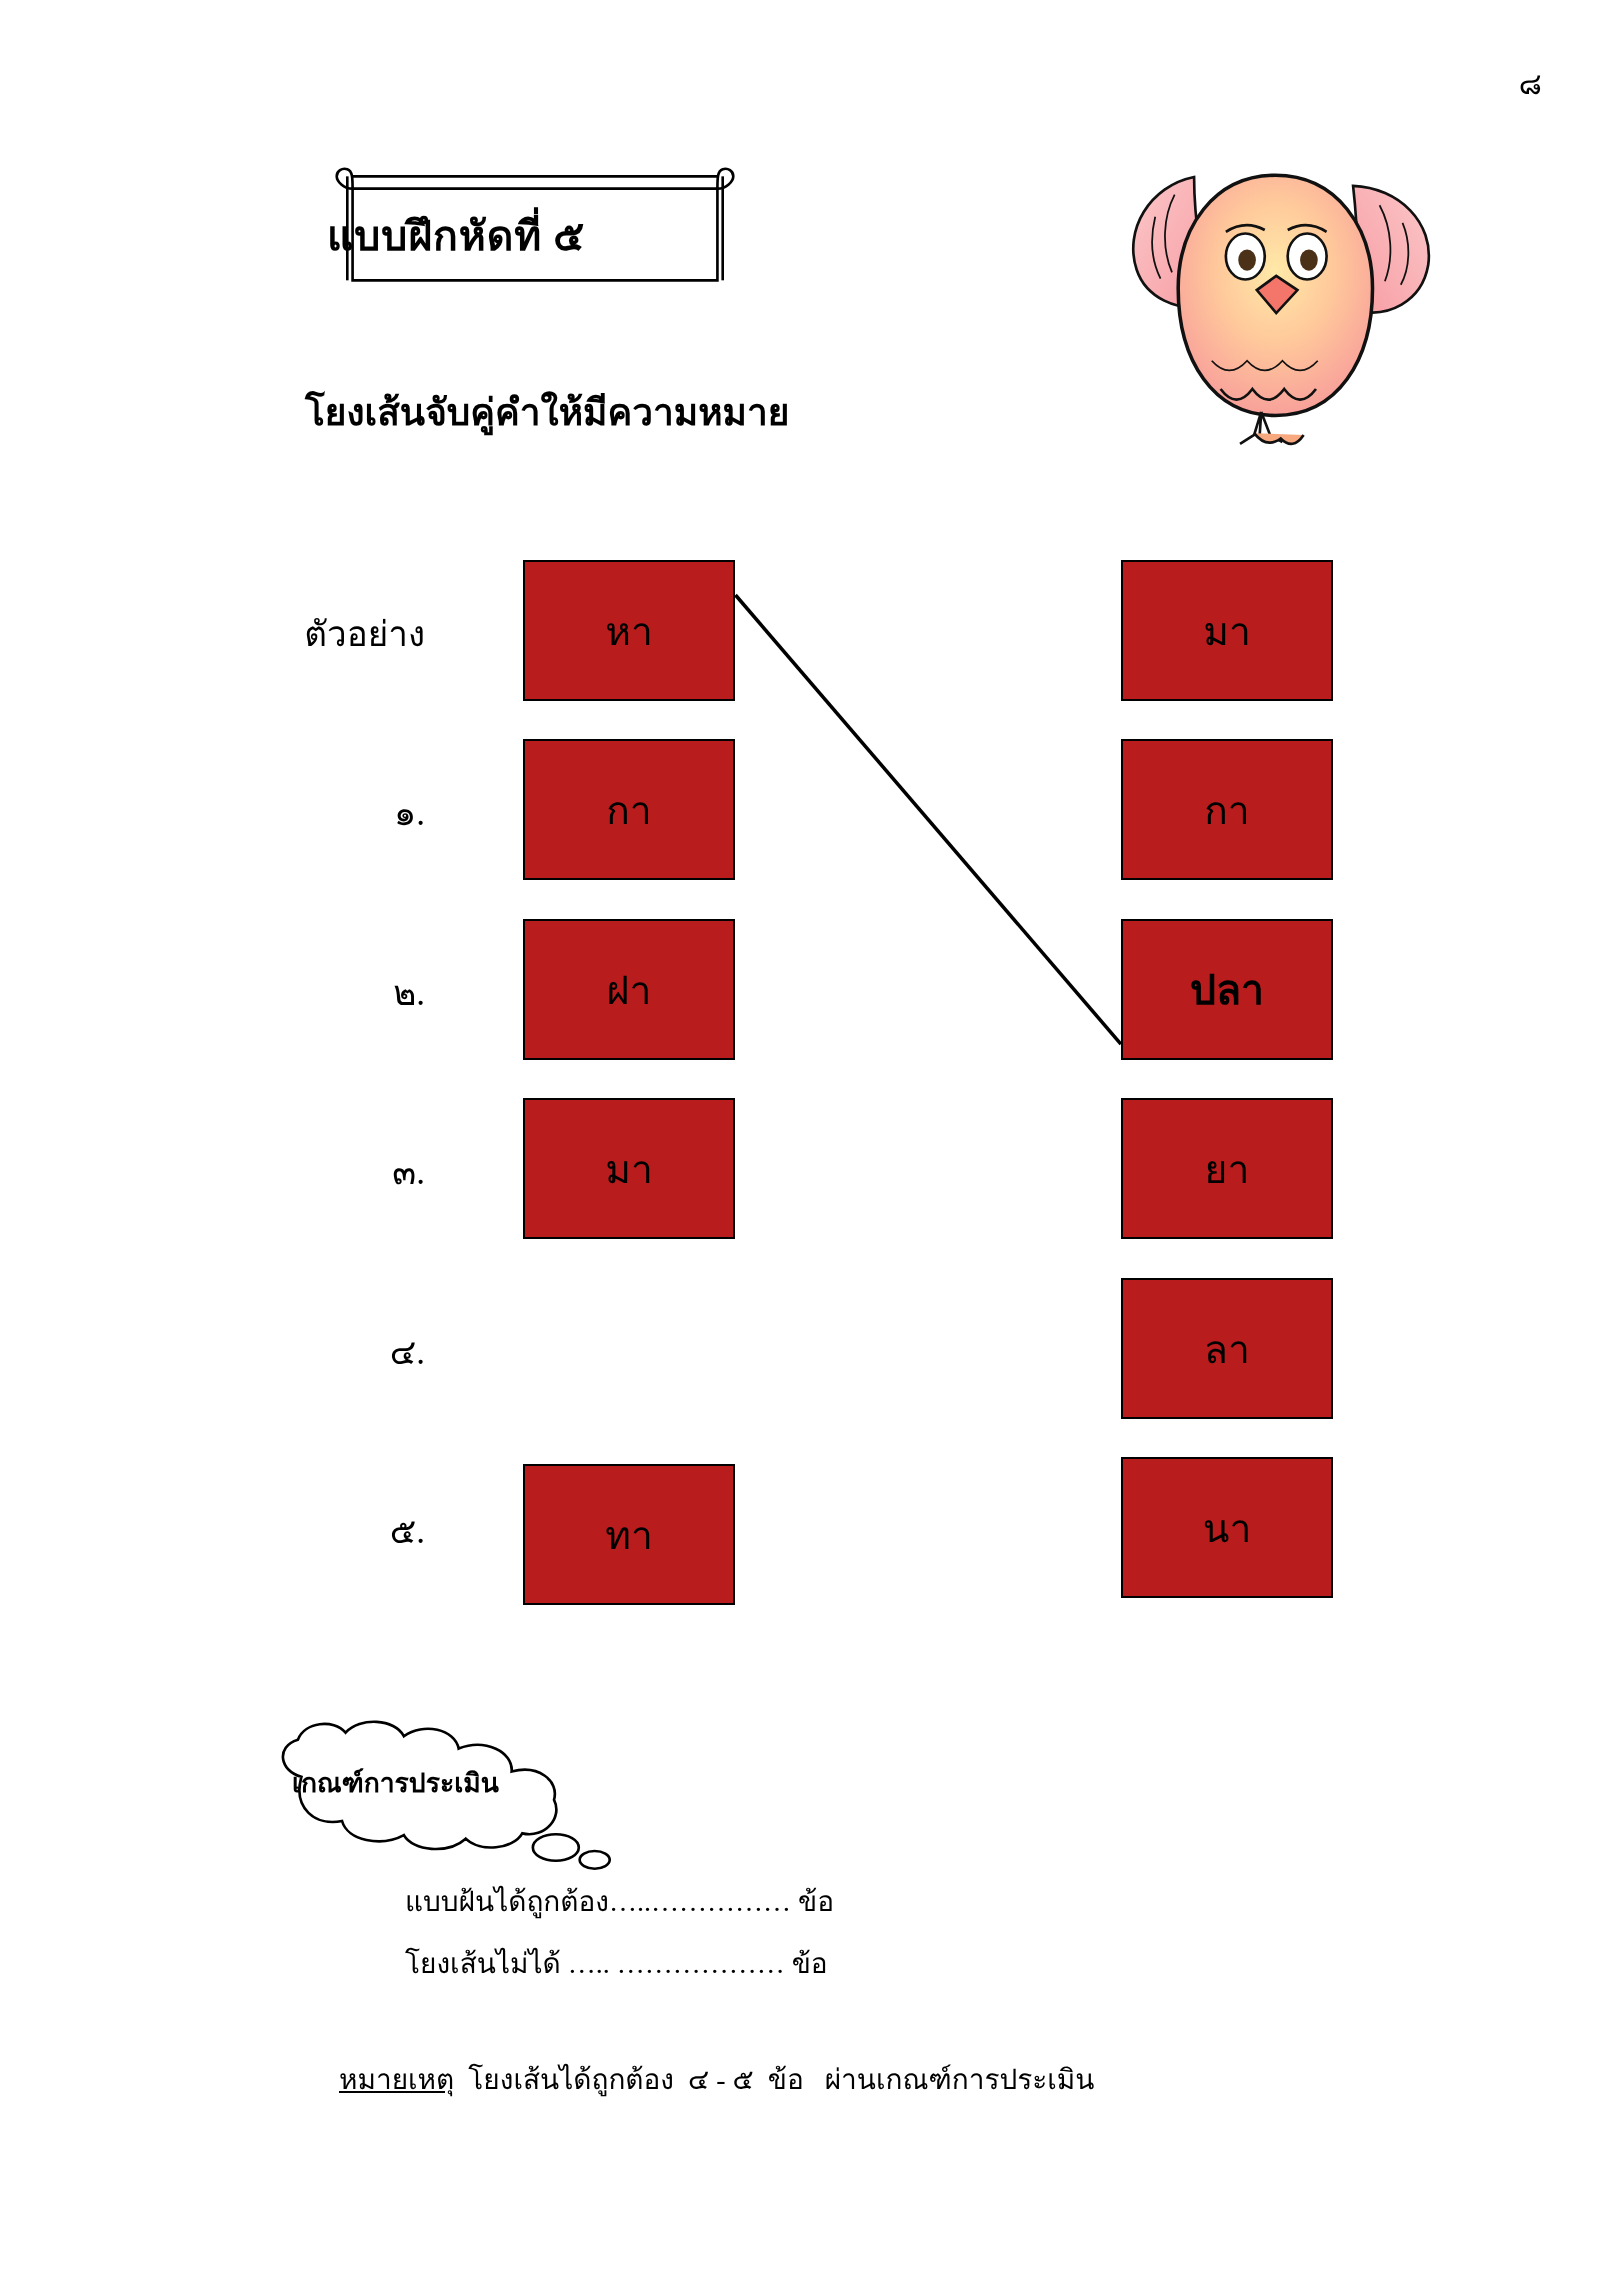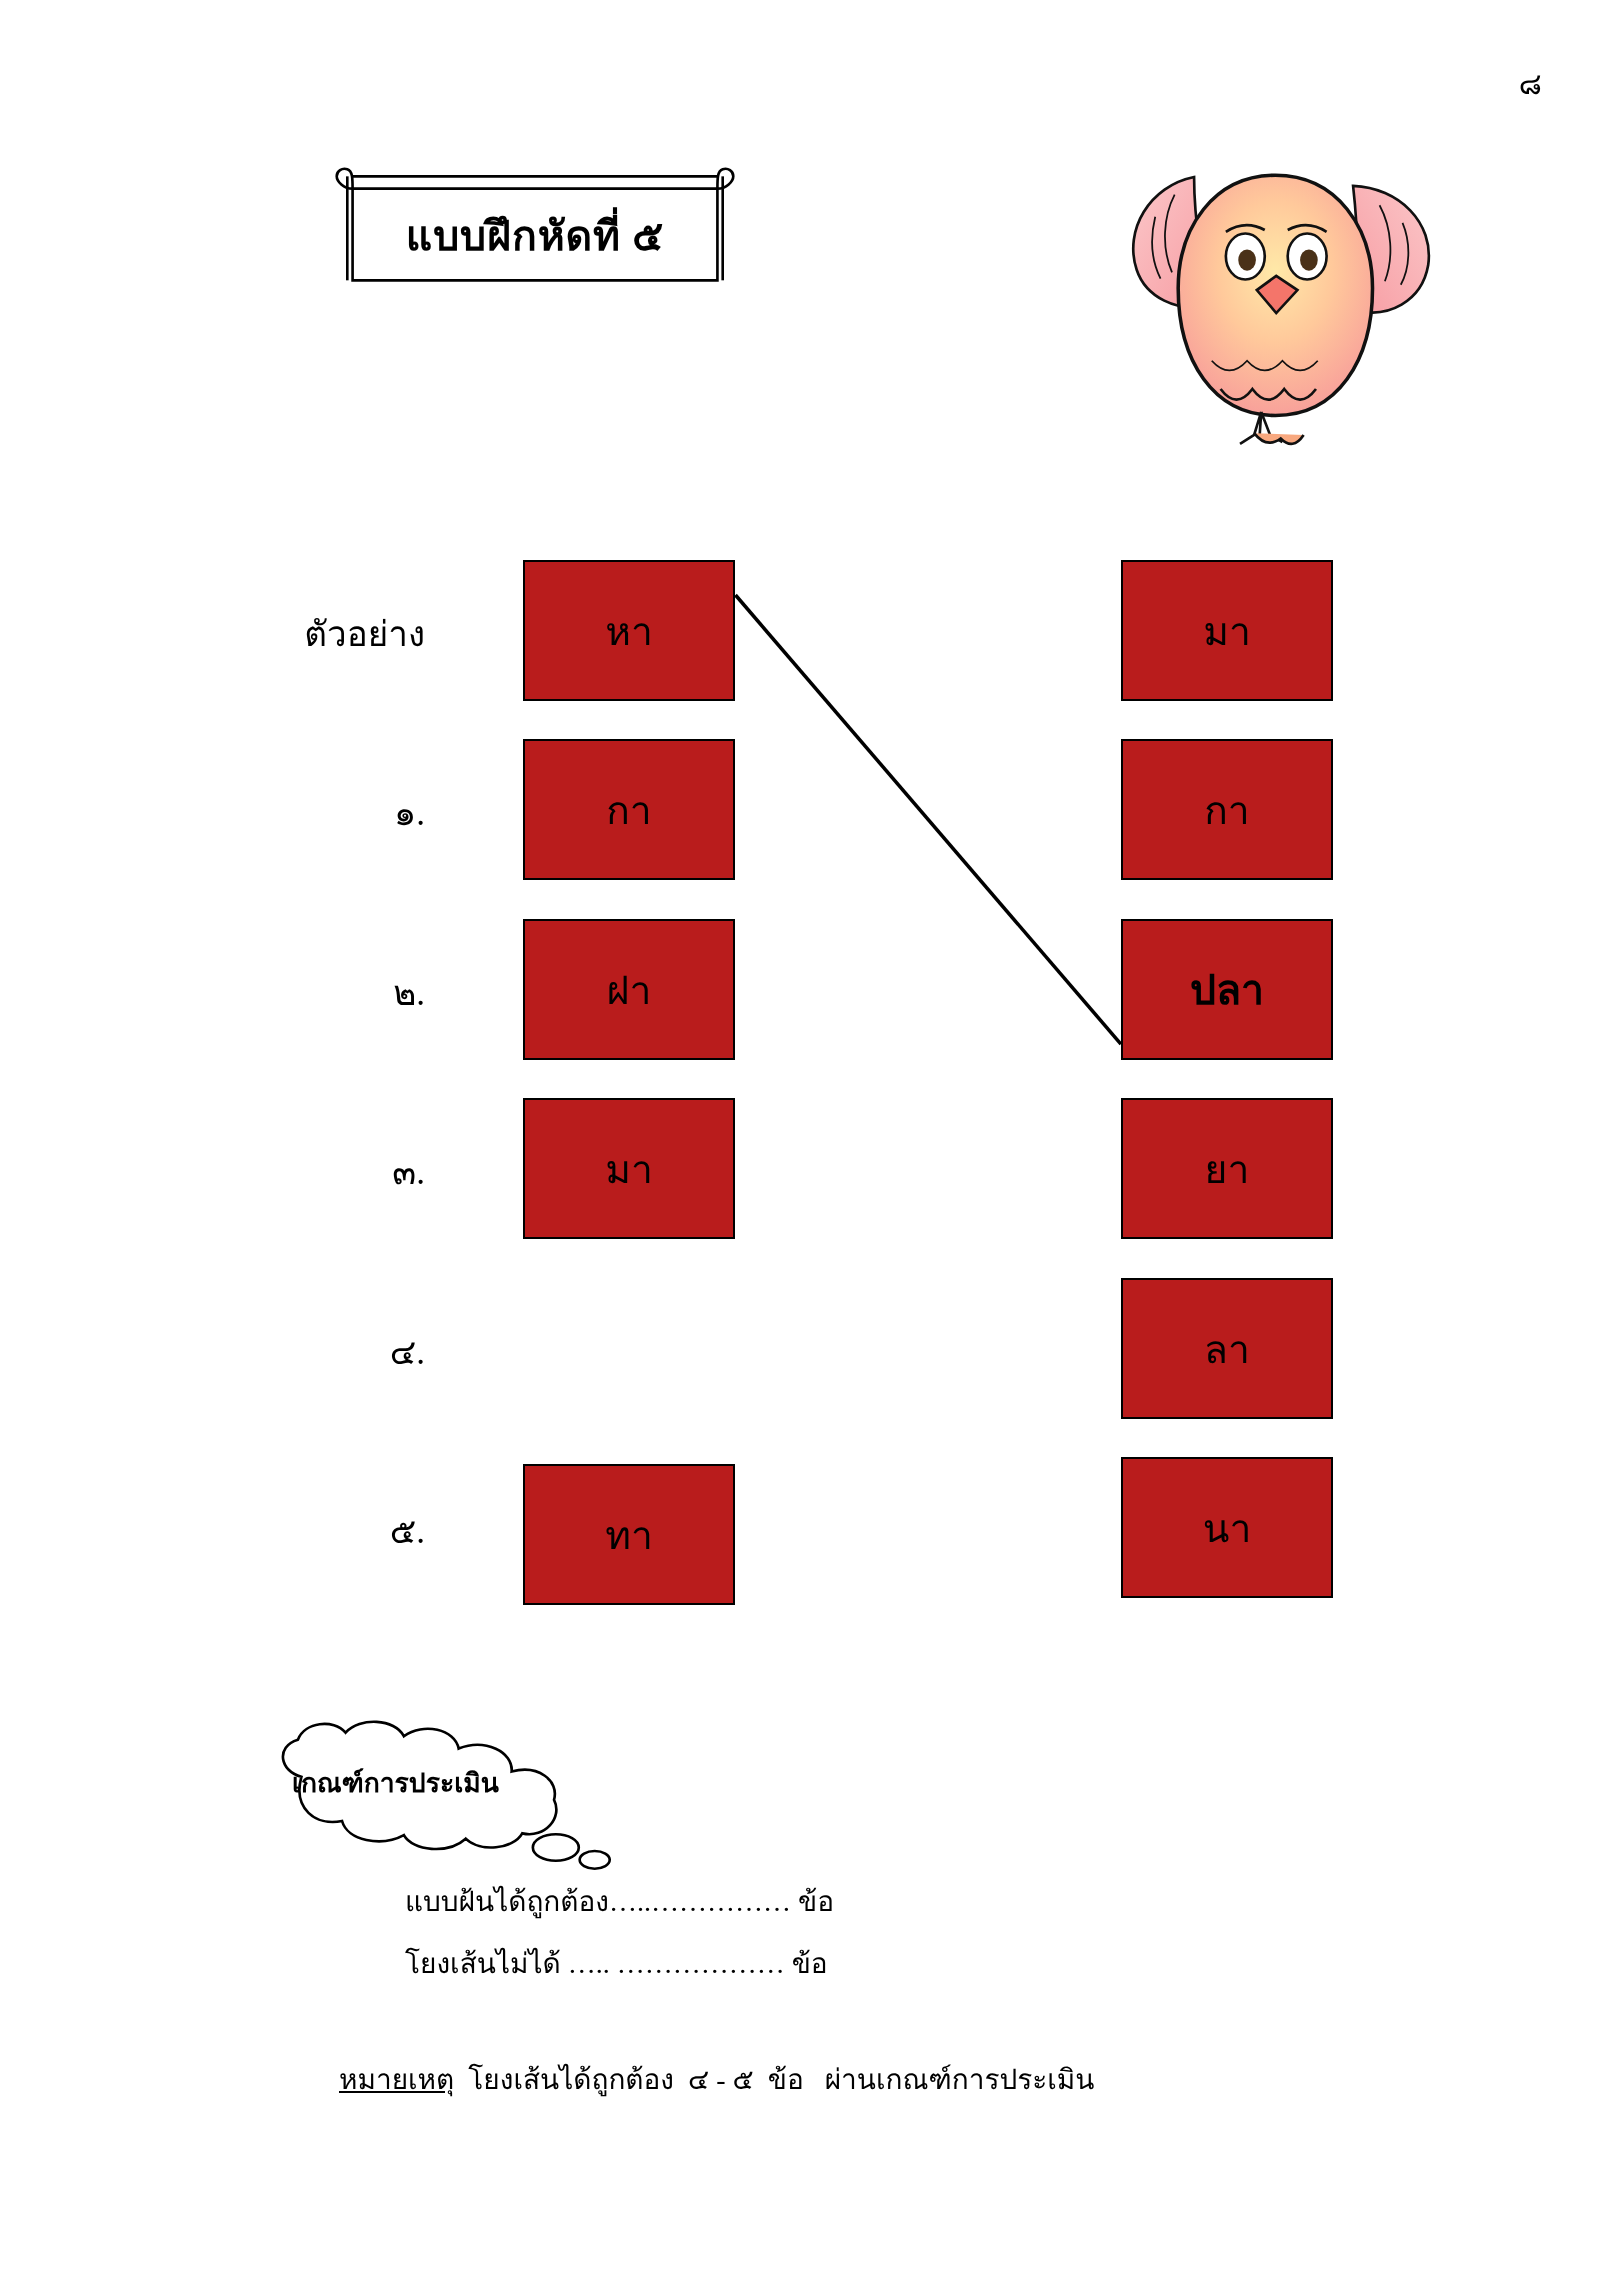--- a/index.html
+++ b/index.html
@@ -41,21 +41,21 @@
   .banner-wrap svg {
     position: absolute;
     left: 0;
     top: 0;
   }
   .banner-text {
     position: absolute;
     left: 0;
     top: 39px;
     width: 416px;
-    text-align: center;
+    text-align: left;
     font-size: 41px;
     font-weight: bold;
     letter-spacing: 0.9px;
   }
 
   
   .instruction {
     position: absolute;
     left: 305px;
     top: 382px;
@@ -207,20 +207,21 @@
       <path d="M28 28 L442 28 L442 132 L28 132 Z" fill="#fff" stroke="#000" stroke-width="3"></path>
       <path d="M28 28 C18 28 10 20 10 14 C10 8 16 4 22 6 C28 8 28 16 28 28 Z" fill="#fff" stroke="#000" stroke-width="3"></path>
       <path d="M442 28 C452 28 460 20 460 14 C460 8 454 4 448 6 C442 8 442 16 442 28 Z" fill="#fff" stroke="#000" stroke-width="3"></path>
       <line x1="28" y1="14" x2="442" y2="14" stroke="#000" stroke-width="3"></line>
       <line x1="22" y1="14" x2="22" y2="132" stroke="#000" stroke-width="3"></line>
       <line x1="448" y1="14" x2="448" y2="132" stroke="#000" stroke-width="3"></line>
     </svg>
     <div class="banner-text">แบบฝึกหัดที่ ๕</div>
   </div>
 
+  <div class="instruction">โยงเส้นจับคู่คำให้มีความหมาย</div>
 
   <div class="matching" id="matching-area">
       <div class="row-label" style="left: 195px; top: 606px;">ตัวอย่าง</div>
       <div class="word-box" style="left: 523px; top: 560px;">หา</div>
       <div class="word-box" style="left: 1121px; top: 560px;">มา</div>
       <div class="row-label" style="left: 195px; top: 785px;">๑.</div>
       <div class="word-box" style="left: 523px; top: 739px;">กา</div>
       <div class="word-box" style="left: 1121px; top: 739px;">กา</div>
       <div class="row-label" style="left: 195px; top: 965px;">๒.</div>
       <div class="word-box" style="left: 523px; top: 919px;">ฝา</div>

